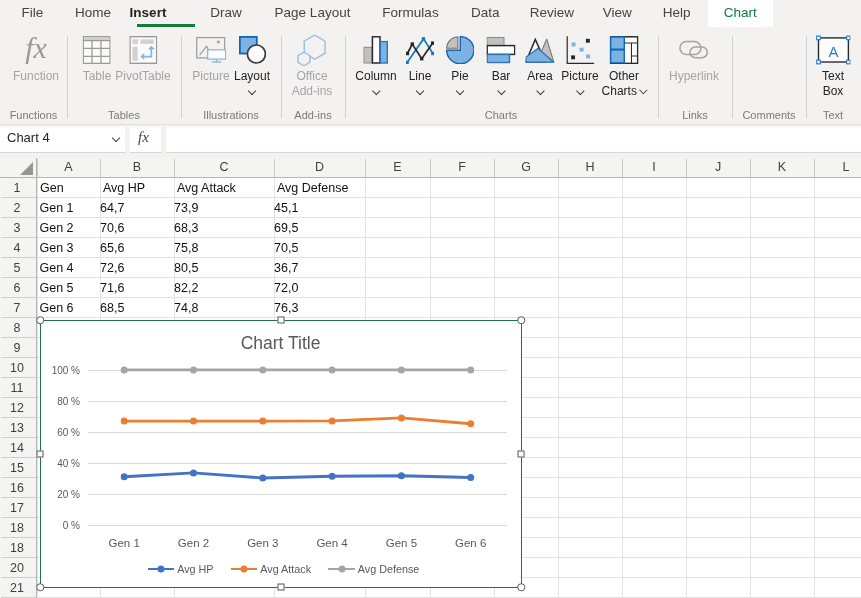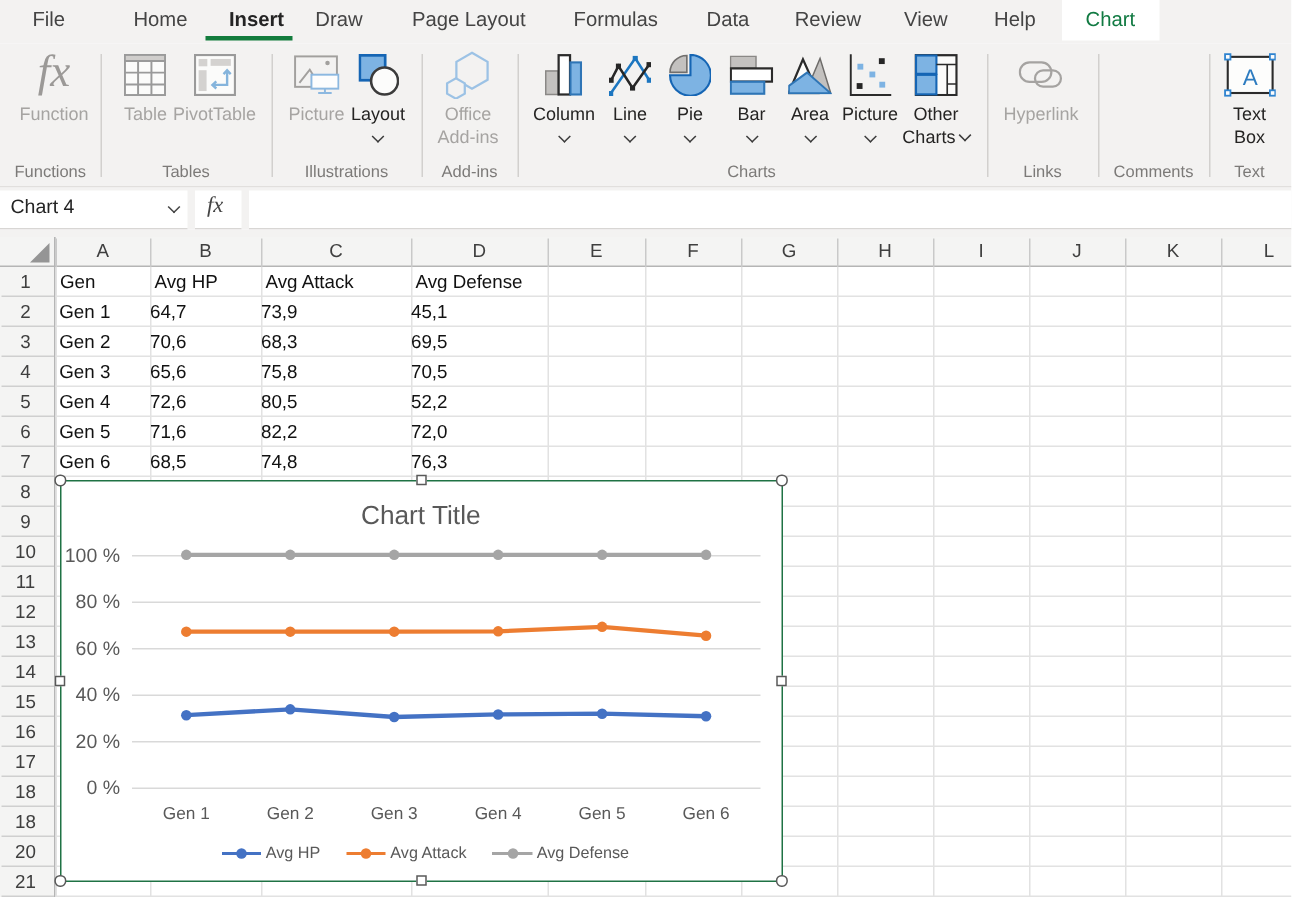--- a/index.html
+++ b/index.html
@@ -56,21 +56,21 @@
   .vl { position:absolute; top:20px; width:1px; height:420px; background:#e2e2e2; }
   .hl { position:absolute; left:37px; width:824px; height:1px; background:#e2e2e2; }
   .cell { position:absolute; height:20px; line-height:20px; font-size:12.5px; color:#111; }
   .num { }
   
   #chart { position:absolute; left:40px; top:320px; width:482px; height:268px; background:#fff;
     border:1.4px solid #1F7244; }
   #ctitle { position:absolute; left:0; top:12px; width:479px; text-align:center;
     font-size:17.5px; color:#595959; }
   .gl { position:absolute; left:47px; width:419px; height:1px; background:#d9d9d9; }
-  .yl { position:absolute; width:37px; text-align:right; font-size:13px; color:#595959;
+  .yl { position:absolute; width:37px; text-align:right; font-size:10px; color:#595959;
     transform:translateY(-50%); left:2px; }
   .xl { position:absolute; transform:translateX(-50%); font-size:11.5px; color:#595959; top:216px; }
   #legend { position:absolute; left:3px; top:242px; width:479px; display:flex;
     justify-content:center; align-items:center; font-size:10.8px; color:#595959; }
   .litem { display:flex; align-items:center; margin:0 8.6px; }
   .lline { position:relative; width:26.5px; height:2.8px; margin-right:3px; }
   .lline i { position:absolute; left:50%; top:50%; width:7px; height:7px; border-radius:50%;
     transform:translate(-50%,-50%); }
   
   .hc { position:absolute; width:7.5px; height:7.5px; background:#fff;
@@ -78,22 +78,22 @@
   .hs { position:absolute; width:7px; height:7px; background:#fff;
     border:1.4px solid #595959; transform:translate(-50%,-50%); z-index:5; }
 </style>
 </head>
 <body>
 <div id="app">
 
   <div id="tabs">
     <div id="chartTabBox"></div>
     <span class="tab" style="left:32.5px">File</span>
-    <span class="tab" style="left:107px">Home</span>
-    <span class="tab bold" style="left:171px">Insert</span>
+    <span class="tab" style="left:93px">Home</span>
+    <span class="tab bold" style="left:148px">Insert</span>
     <span class="tab" style="left:226px">Draw</span>
     <span class="tab" style="left:312.5px">Page Layout</span>
     <span class="tab" style="left:410.5px">Formulas</span>
     <span class="tab" style="left:485.3px">Data</span>
     <span class="tab" style="left:551.9px">Review</span>
     <span class="tab" style="left:617.2px">View</span>
     <span class="tab" style="left:676.6px">Help</span>
     <span class="tab green" style="left:740.2px">Chart</span>
     <div id="insUnderline"></div>
   </div>
@@ -418,21 +418,21 @@
     <div class="cell num" style="left:100px;width:71px;top:60px">70,6</div>
     <div class="cell num" style="left:174px;width:97px;top:60px">68,3</div>
     <div class="cell num" style="left:274px;width:88px;top:60px">69,5</div>
     <div class="cell" style="left:39.5px;top:80px">Gen 3</div>
     <div class="cell num" style="left:100px;width:71px;top:80px">65,6</div>
     <div class="cell num" style="left:174px;width:97px;top:80px">75,8</div>
     <div class="cell num" style="left:274px;width:88px;top:80px">70,5</div>
     <div class="cell" style="left:39.5px;top:100px">Gen 4</div>
     <div class="cell num" style="left:100px;width:71px;top:100px">72,6</div>
     <div class="cell num" style="left:174px;width:97px;top:100px">80,5</div>
-    <div class="cell num" style="left:274px;width:88px;top:100px">52,2</div>
+    <div class="cell num" style="left:274px;width:88px;top:100px">36,7</div>
     <div class="cell" style="left:39.5px;top:120px">Gen 5</div>
     <div class="cell num" style="left:100px;width:71px;top:120px">71,6</div>
     <div class="cell num" style="left:174px;width:97px;top:120px">82,2</div>
     <div class="cell num" style="left:274px;width:88px;top:120px">72,0</div>
     <div class="cell" style="left:39.5px;top:140px">Gen 6</div>
     <div class="cell num" style="left:100px;width:71px;top:140px">68,5</div>
     <div class="cell num" style="left:174px;width:97px;top:140px">74,8</div>
     <div class="cell num" style="left:274px;width:88px;top:140px">76,3</div>
     <div id="corner">
         <div class="tri"></div>

